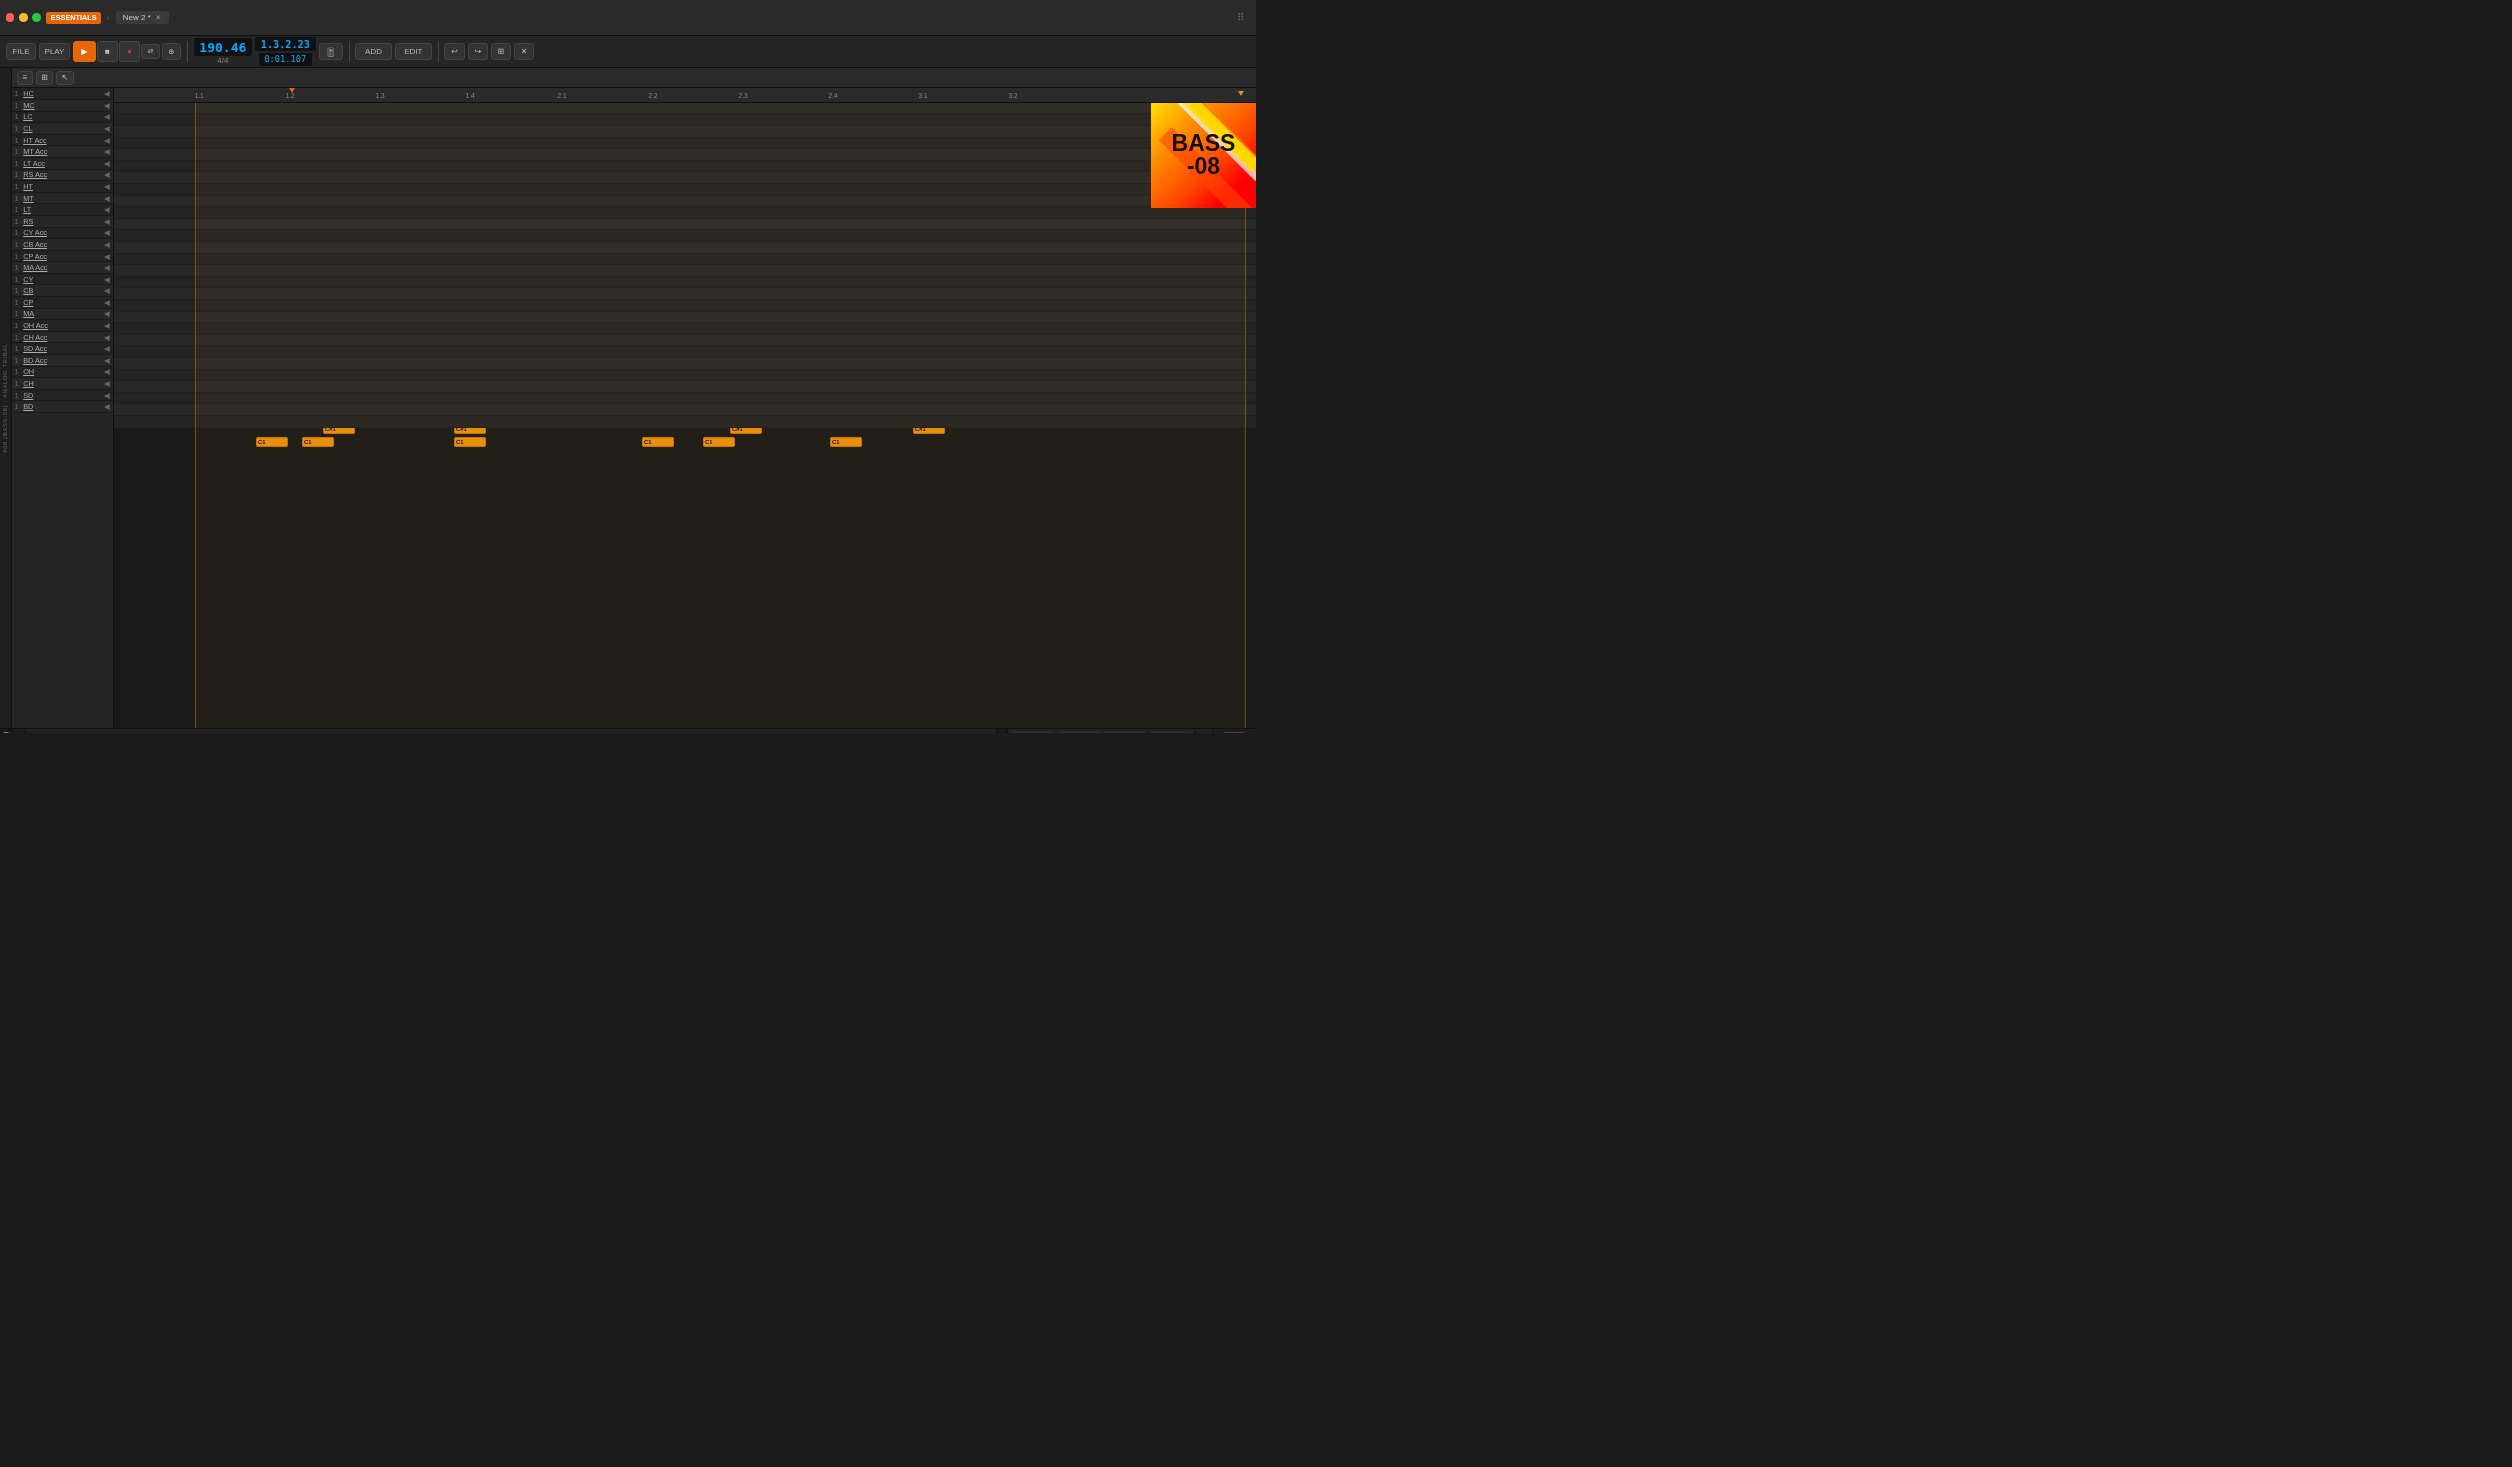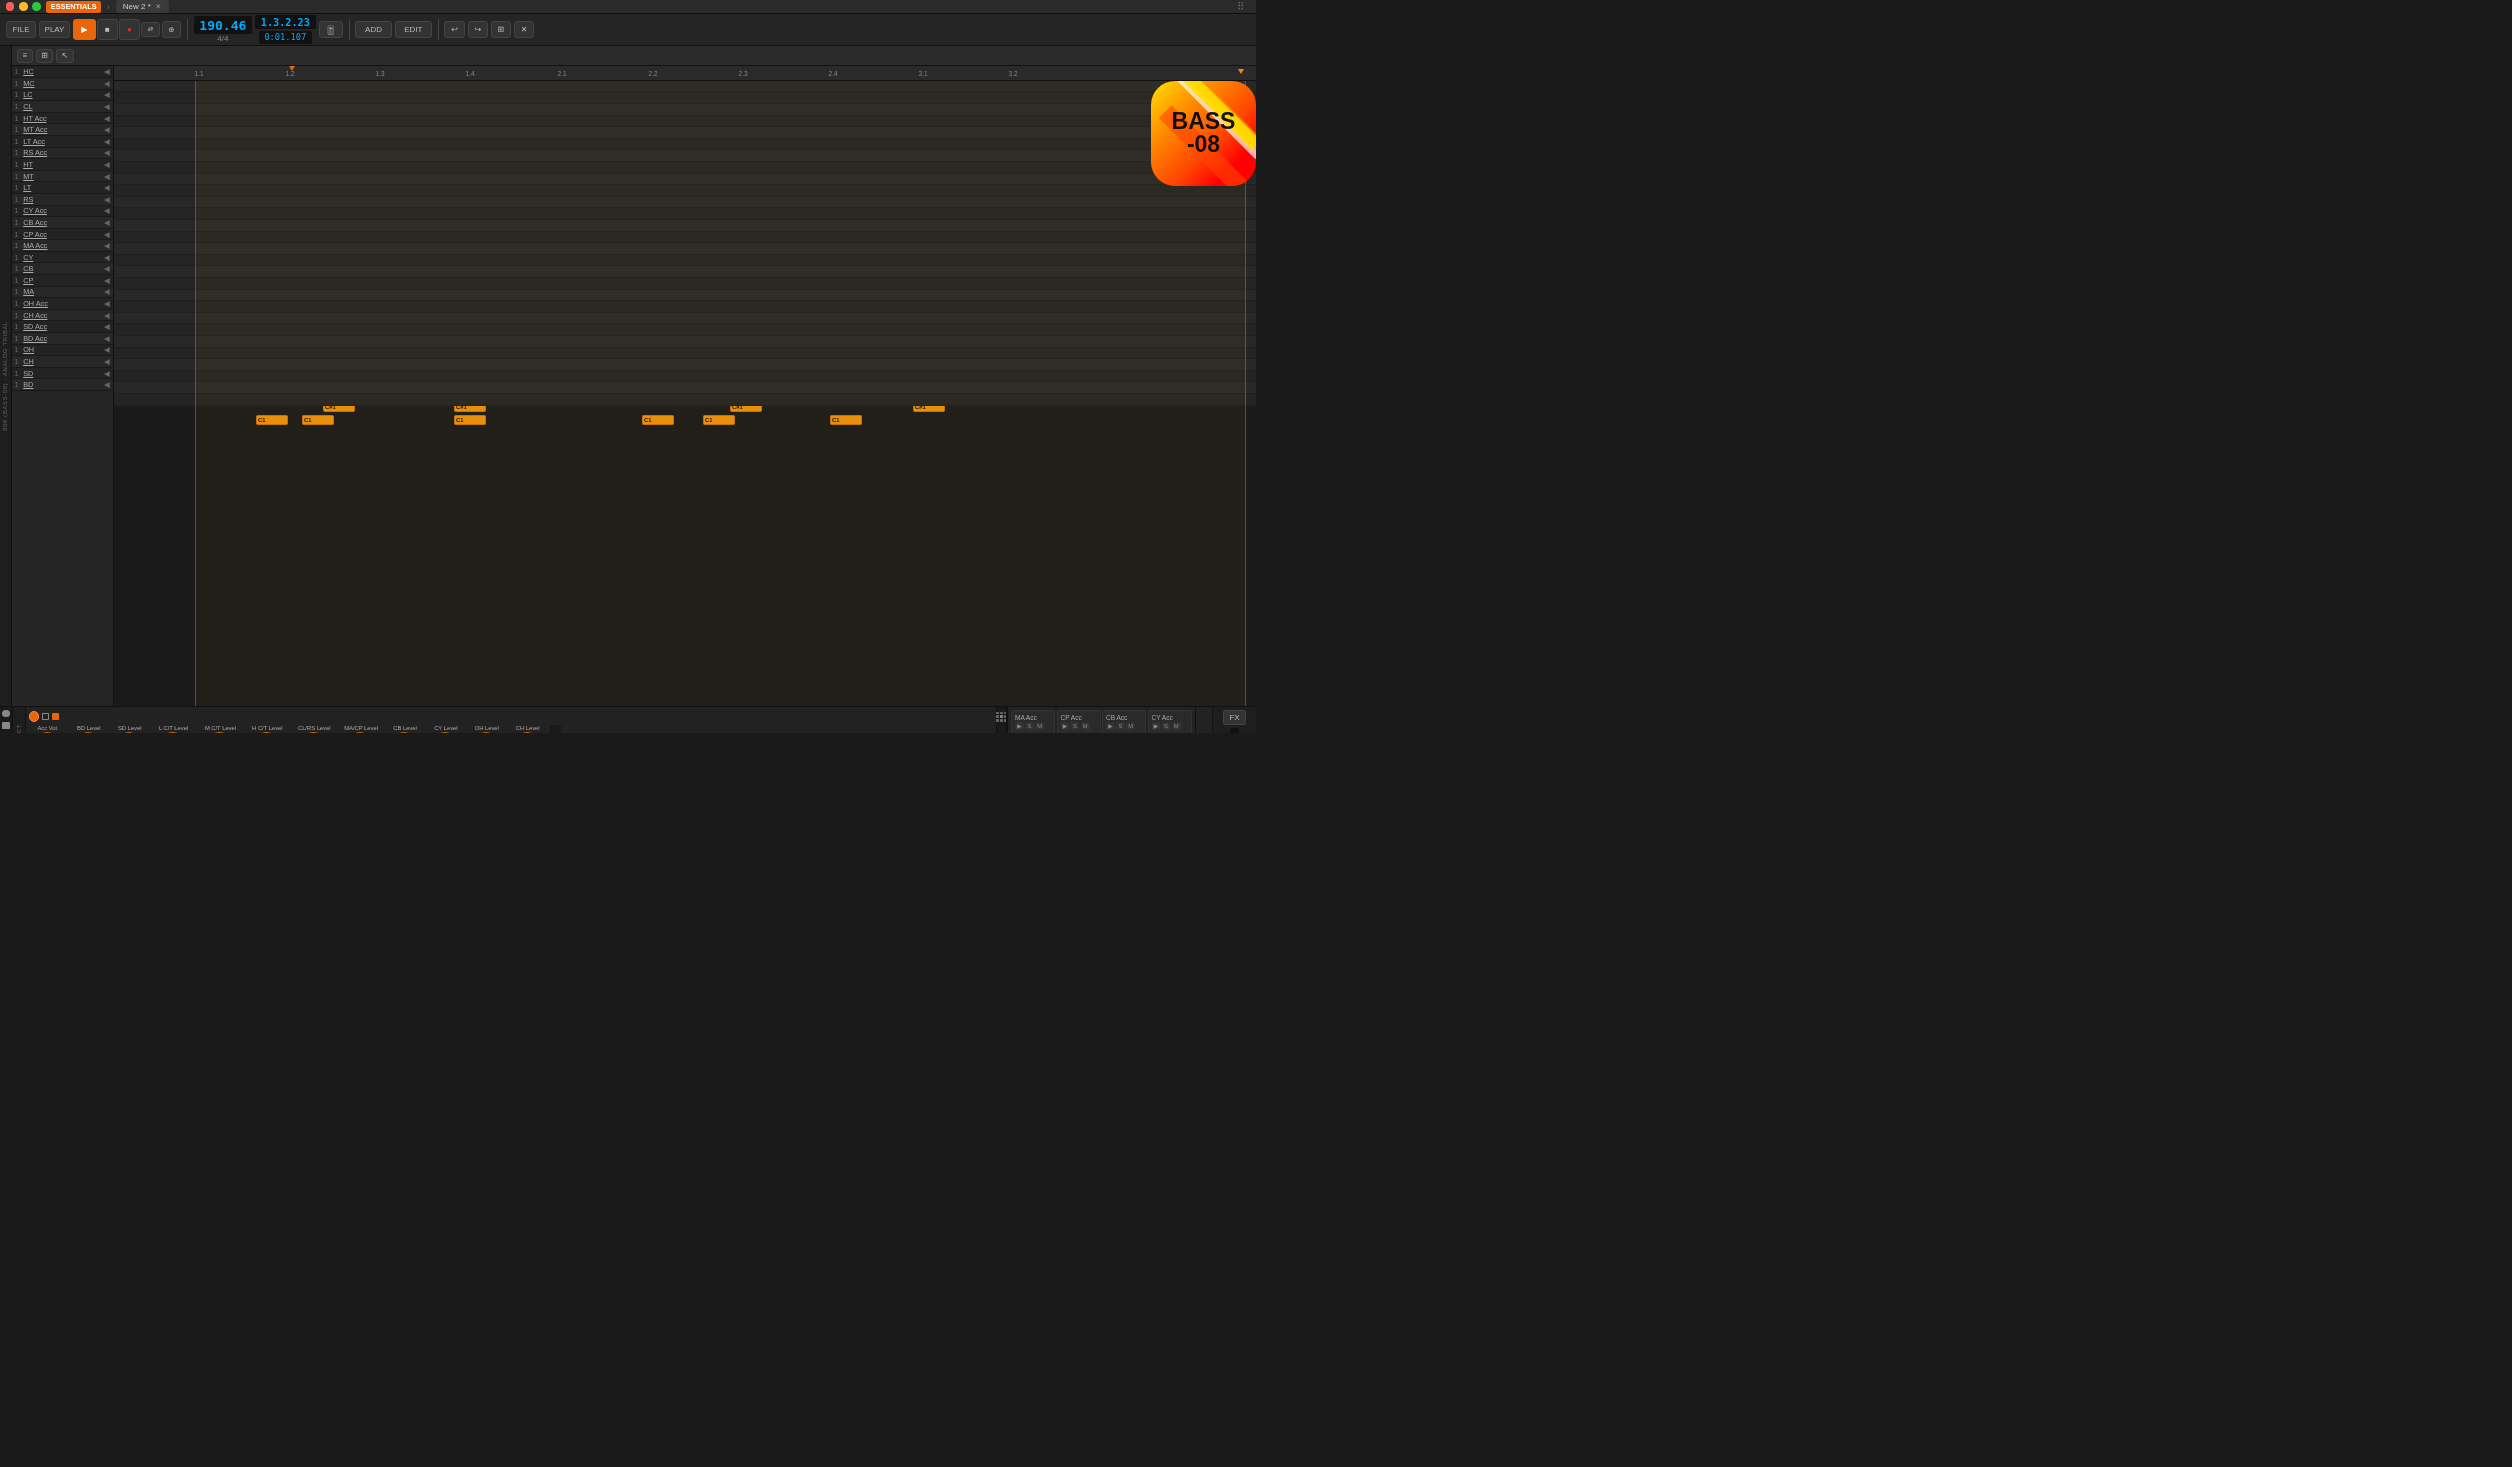--- a/index.html
+++ b/index.html
@@ -1,19 +1,19 @@
 <!DOCTYPE html>
 <html style="font-size:11.6px"><head>
   <meta charset="utf-8">
   <style>
     * { box-sizing: border-box; margin: 0; padding: 0; }
     body { background: #1a1a1a; color: #ccc; font-family: -apple-system, BlinkMacSystemFont, 'Helvetica Neue', sans-serif; font-size: 8px; overflow: hidden; width: 1256px; height: 733px; }
 
     
-    .titlebar { height: 14px; background: #2a2a2a; display: flex; align-items: center; padding: 0 5.8px; gap: 5.8px; border-bottom: 0.7px solid #111; }
+    .titlebar { height: 36px; background: #2a2a2a; display: flex; align-items: center; padding: 0 5.8px; gap: 5.8px; border-bottom: 0.7px solid #111; }
     .traffic-lights { display: flex; gap: 4.4px; align-items: center; }
     .tl { width: 8.7px; height: 8.7px; border-radius: 50%; }
     .tl-red { background: #ff5f57; }
     .tl-yellow { background: #ffbd2e; }
     .tl-green { background: #28c940; }
     .essentials-badge { background: #e8650a; color: white; font-size: 7.3px; font-weight: bold; padding: 1.5px 4.4px; border-radius: 2.2px; }
     .tab-item { background: #3a3a3a; color: #ccc; font-size: 8px; padding: 2.2px 7.3px; border-radius: 2.9px; display: flex; align-items: center; gap: 4.4px; }
     .tab-close { color: #999; font-size: 7.3px; cursor: pointer; }
 
     
@@ -51,21 +51,21 @@
     
     .timeline-area { flex: 1; overflow: hidden; position: relative; }
     .timeline-ruler { height: 14.5px; background: #2a2a2a; display: flex; align-items: center; border-bottom: 0.7px solid #111; position: relative; overflow: hidden; }
     .ruler-mark { position: absolute; font-size: 6.5px; color: #888; }
 
     
     .clip { position: absolute; height: 10.2px; background: #e8900a; border: 0.7px solid #c8700a; border-radius: 1.5px; display: flex; align-items: center; padding: 0 1.5px; font-size: 5.8px; color: #1a0800; font-weight: bold; overflow: hidden; cursor: pointer; }
 
     
     .cover-art { position: absolute; width: 105px; height: 105px; right: 0; top: 0; z-index: 10; }
-    .cover-inner { width: 100%; height: 100%; background: linear-gradient(135deg, #FFE000 0%, #FF8C00 30%, #FF4500 60%, #FF0000 80%); position: relative; overflow: hidden; display: flex; align-items: center; justify-content: center; border-radius: 24px; }
+    .cover-inner { width: 100%; height: 100%; background: linear-gradient(135deg, #FFE000 0%, #FF8C00 30%, #FF4500 60%, #FF0000 80%); position: relative; overflow: hidden; display: flex; align-items: center; justify-content: center; }
     .cover-text { font-size: 23px; font-weight: 900; color: #111; text-align: center; line-height: 1; z-index: 2; }
     .cover-stripe { position: absolute; background: white; opacity: 0.7; transform: rotate(45deg); }
 
     
     .bottom-panel { height: 153px; background: #222; border-top: 1.5px solid #111; display: flex; }
     .knob { width: 20.4px; height: 20.4px; border-radius: 50%; background: radial-gradient(circle at 35% 35%, #555, #222); border: 1.5px solid #444; position: relative; display: inline-block; }
     .knob-orange { background: radial-gradient(circle at 35% 35%, #cc6600, #331800); border-color: #cc6600; }
     .knob-teal { background: radial-gradient(circle at 35% 35%, #006666, #001a1a); border-color: #009999; }
     .dm-btn { background: #333; border: 0.7px solid #444; color: #bbb; border-radius: 2.2px; padding: 1.5px 4.4px; font-size: 7.3px; cursor: pointer; }
     .dm-btn-orange { background: #e8650a; color: white; border-color: #e8650a; }

